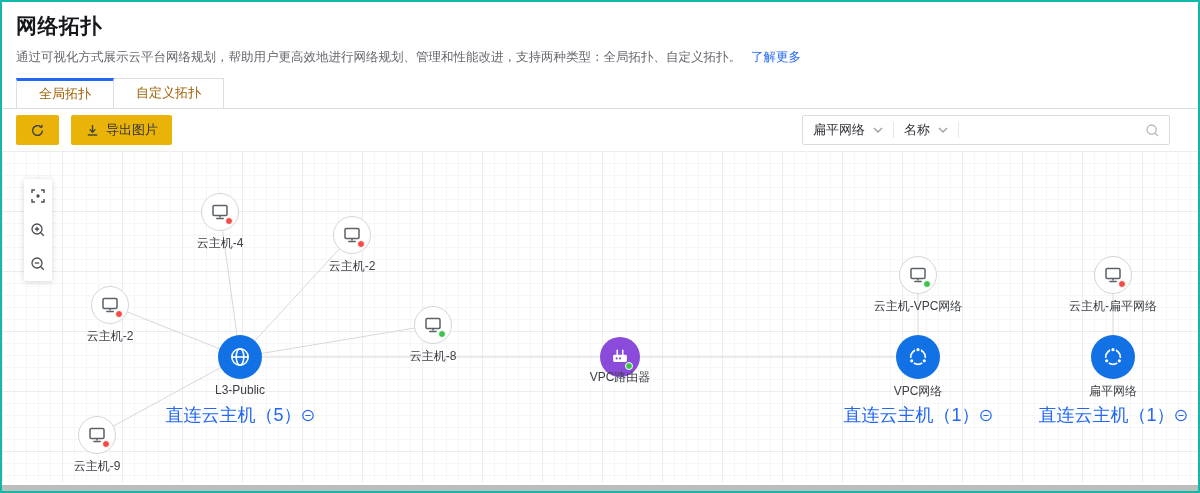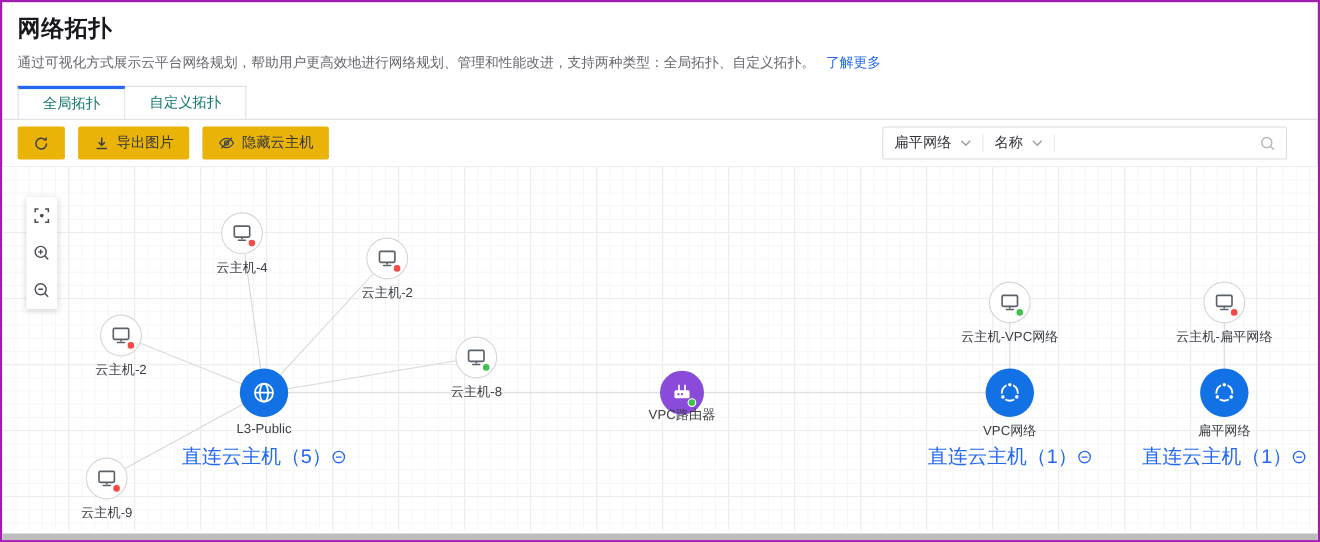--- a/index.html
+++ b/index.html
@@ -1,27 +1,27 @@
 <!DOCTYPE html>
 <html><head>
 <meta charset="utf-8">
 <style>
   * { margin:0; padding:0; box-sizing:border-box; }
   body { font-family:"Liberation Sans","DejaVu Sans",sans-serif; background:#e8e8e8; }
   .page { position:relative; width:1200px; height:493px; background:#fff;
-          border:2px solid #a21caf; overflow:hidden; }
+          border:2px solid #14b8a6; overflow:hidden; }
   
   .hdr { padding:10px 16px 0 14px; }
   .hdr h1 { font-size:21px; font-weight:700; color:#17181c; letter-spacing:.5px; }
   .hdr .desc { margin-top:9px; font-size:12.5px; color:#66686f; }
   .hdr .learn { color:#2468f2; cursor:pointer; margin-left:10px; }
   
   .tabbar { display:flex; margin-top:12px; padding-left:14px; border-bottom:1px solid #dcdee5; }
   .tab { min-width:96px; padding:0 22px; height:30px; line-height:27px; text-align:center;
-         font-size:13px; color:#0f766e; background:#fff; border:1px solid #dcdee5;
+         font-size:13px; color:#a16207; background:#fff; border:1px solid #dcdee5;
          border-bottom:none; cursor:pointer; }
   .tab.active { border-top:3px solid #2468f2; line-height:25px; margin-bottom:-1px; }
   .tab + .tab { border-left:none; }
   
   .toolbar { display:flex; align-items:center; justify-content:space-between;
              padding:6px 28px 6px 14px; }
   .tgroup { display:flex; gap:12px; }
   .tbtn { display:flex; align-items:center; gap:6px; height:30px; padding:0 14px;
           background:#eab308; border:none; border-radius:2px; font-size:13px; color:#33353b;
           cursor:pointer; font-family:inherit; }
@@ -101,28 +101,20 @@
         </svg>
       </button>
       <button class="tbtn">
         <svg width="15" height="15" viewBox="0 0 16 16">
           <path d="M8 2.2v7.2" fill="none" stroke="#3d4147" stroke-width="1.5"></path>
           <path d="M5 6.8l3 3 3-3" fill="none" stroke="#3d4147" stroke-width="1.5"></path>
           <path d="M3 12.8h10" fill="none" stroke="#3d4147" stroke-width="1.5"></path>
         </svg>
         <span>导出图片</span>
       </button>
-      <button class="tbtn">
-        <svg width="16" height="16" viewBox="0 0 18 18">
-          <path d="M2 9c2-3.2 4.4-4.8 7-4.8S14 5.8 16 9c-2 3.2-4.4 4.8-7 4.8S4 12.2 2 9z" fill="none" stroke="#3d4147" stroke-width="1.3"></path>
-          <circle cx="9" cy="9" r="2.1" fill="none" stroke="#3d4147" stroke-width="1.3"></circle>
-          <path d="M3.6 14.4L14.4 3.6" stroke="#3d4147" stroke-width="1.3"></path>
-        </svg>
-        <span>隐藏云主机</span>
-      </button>
     </div>
 
     <div class="filter">
       <div class="fsel">
         <span>扁平网络</span>
         <svg width="10" height="7" viewBox="0 0 10 7">
           <path d="M1 1l4 4 4-4" fill="none" stroke="#9aa0a6" stroke-width="1.4"></path>
         </svg>
       </div>
       <div class="fdiv"></div>

